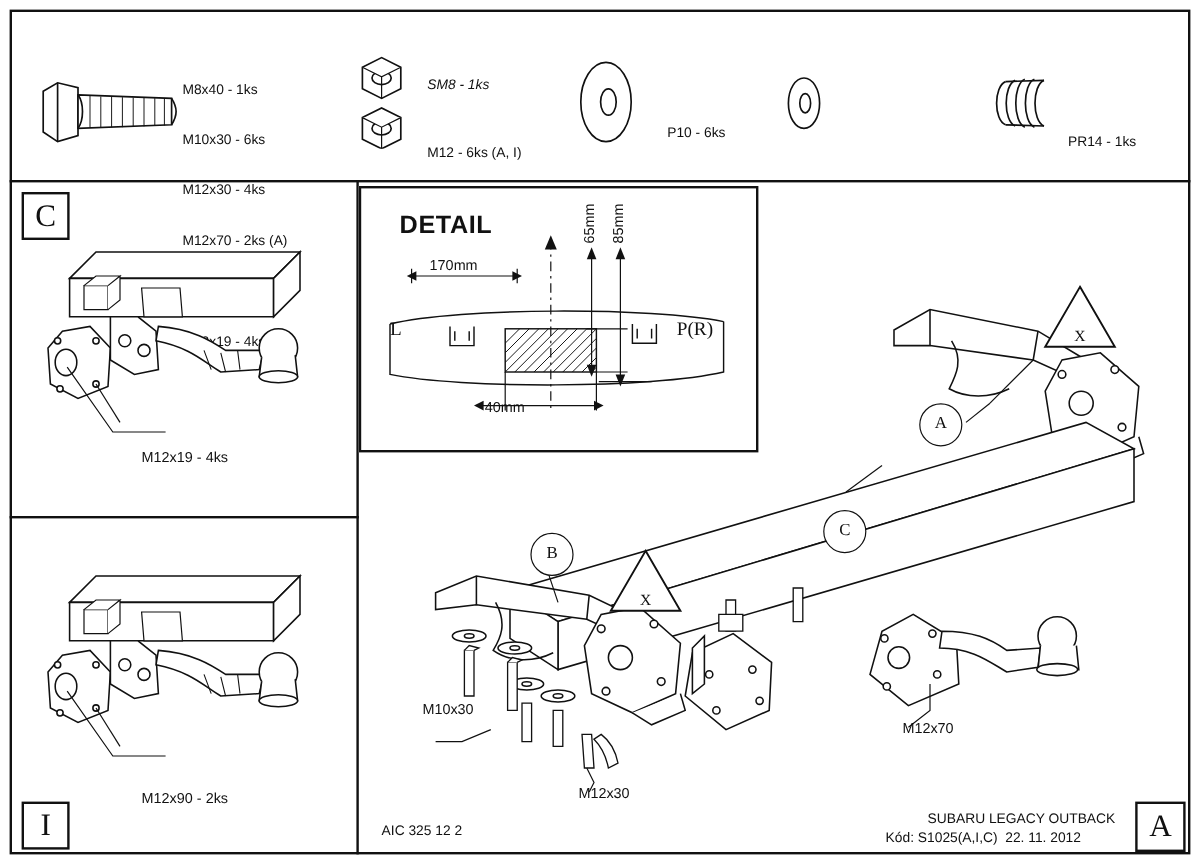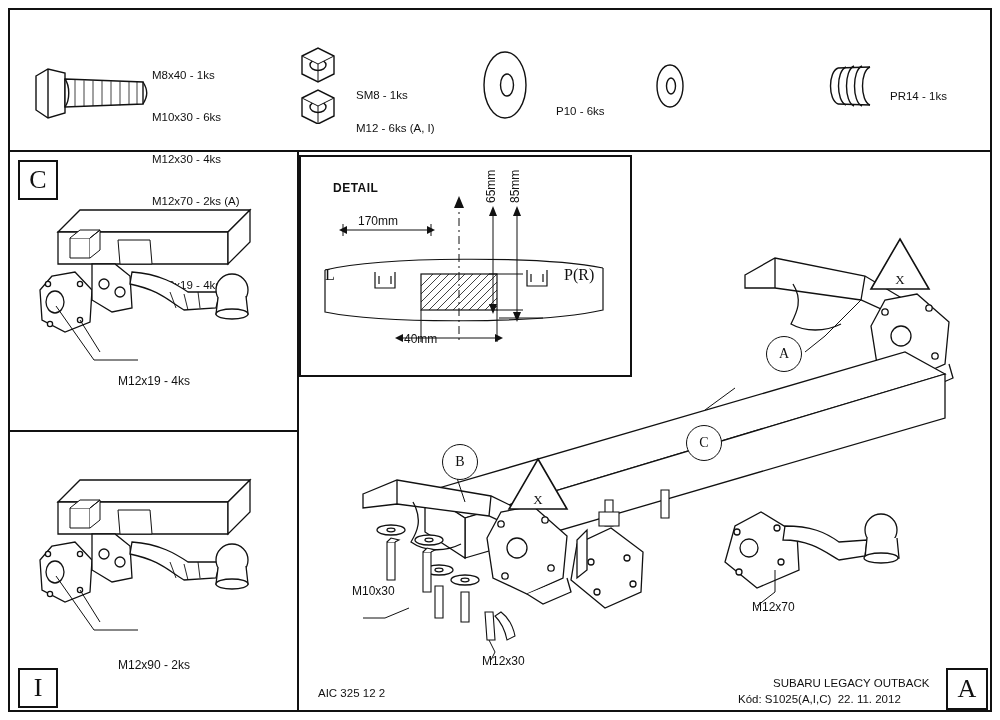--- a/index.html
+++ b/index.html
@@ -1,21 +1,21 @@
 <!DOCTYPE html>
 <html><head>
 <meta charset="utf-8">
 <style>
   html,body{margin:0;padding:0;background:#ffffff;}
   body{width:1000px;height:720px;font-family:"Liberation Sans",sans-serif;color:#111;}
   #sheet{position:relative;width:1000px;height:720px;overflow:hidden;background:#fff;}
   .frame{position:absolute;left:8px;top:8px;width:984px;height:704px;border:2px solid #111;box-sizing:border-box;}
   .divider{position:absolute;background:#111;}
   .txt{position:absolute;white-space:pre;font-size:11.5px;line-height:14px;color:#111;}
-  .txt.big{font-size:12px;font-weight:bold;letter-spacing:.5px;}
+  .txt.big{font-size:21px;font-weight:bold;letter-spacing:.5px;}
   .txt.lbl{font-size:12px;}
   svg{display:block;}
   .cell-letter{position:absolute;border:2px solid #111;box-sizing:border-box;display:flex;align-items:center;justify-content:center;font-size:26px;font-family:"Liberation Serif",serif;background:#fff;}
   .detailbox{position:absolute;border:2px solid #111;box-sizing:border-box;background:#fff;}
   .circ{position:absolute;border:1.6px solid #111;border-radius:50%;display:flex;align-items:center;justify-content:center;background:#fff;font-size:14px;font-family:"Liberation Serif",serif;}
   .tri{position:absolute;display:flex;align-items:flex-end;justify-content:center;}
   .tri span{position:relative;bottom:4px;font-size:13px;font-family:"Liberation Serif",serif;}
   .footer{position:absolute;font-size:11.5px;}
 </style>
 </head>
@@ -57,21 +57,21 @@
       <g fill="#fff" stroke="#111" stroke-width="1.4">
         <path d="M12 12 L28 4 L44 12 L44 30 L28 38 L12 30 Z"></path>
         <ellipse cx="28" cy="21" rx="8" ry="5.5"></ellipse>
         <path d="M12 12 L28 20 L44 12 M28 20 L28 38" stroke-width="1"></path>
         <path d="M12 54 L28 46 L44 54 L44 72 L28 80 L12 72 Z"></path>
         <ellipse cx="28" cy="63" rx="8" ry="5.5"></ellipse>
         <path d="M12 54 L28 62 L44 54 M28 62 L28 80" stroke-width="1"></path>
       </g>
     </svg>
   </div>
-  <div class="txt" style="left:356px;top:60px;">
+  <div class="txt" style="left:356px;top:36px;font-style:italic;">
     <div>SM8 - 1ks</div>
   </div>
   <div class="txt" style="left:356px;top:93px;">
     <div>M12 - 6ks (A, I)</div>
     <div>M12 - 4ks (C)</div>
   </div>
 
   <div style="position:absolute;left:474px;top:50px;">
     <svg width="70" height="70" viewBox="0 0 70 70">
       <g fill="#fff" stroke="#111" stroke-width="1.4">
@@ -98,21 +98,21 @@
       <g fill="none" stroke="#111" stroke-width="1.4">
         <path d="M12 10 C2 14 2 42 12 46"></path>
         <path d="M20 9 C10 13 10 43 20 47"></path>
         <path d="M28 8 C18 12 18 44 28 48"></path>
         <path d="M36 8 C26 12 26 44 36 48"></path>
         <path d="M44 9 C34 13 34 43 44 47"></path>
         <path d="M12 10 L44 9 M12 46 L44 47"></path>
       </g>
     </svg>
   </div>
-  <div class="txt" style="left:890px;top:61px;text-align:right;">
+  <div class="txt" style="left:890px;top:84px;text-align:right;">
     <div>PR14 - 1ks</div>
   </div>
 
   <div class="cell-letter" style="left:18px;top:160px;width:40px;height:40px;">
     <span>C</span>
   </div>
 
   <div style="position:absolute;left:20px;top:180px;">
     <svg width="270" height="240" viewBox="0 0 270 240">
       <g fill="#fff" stroke="#111" stroke-width="1.3">

